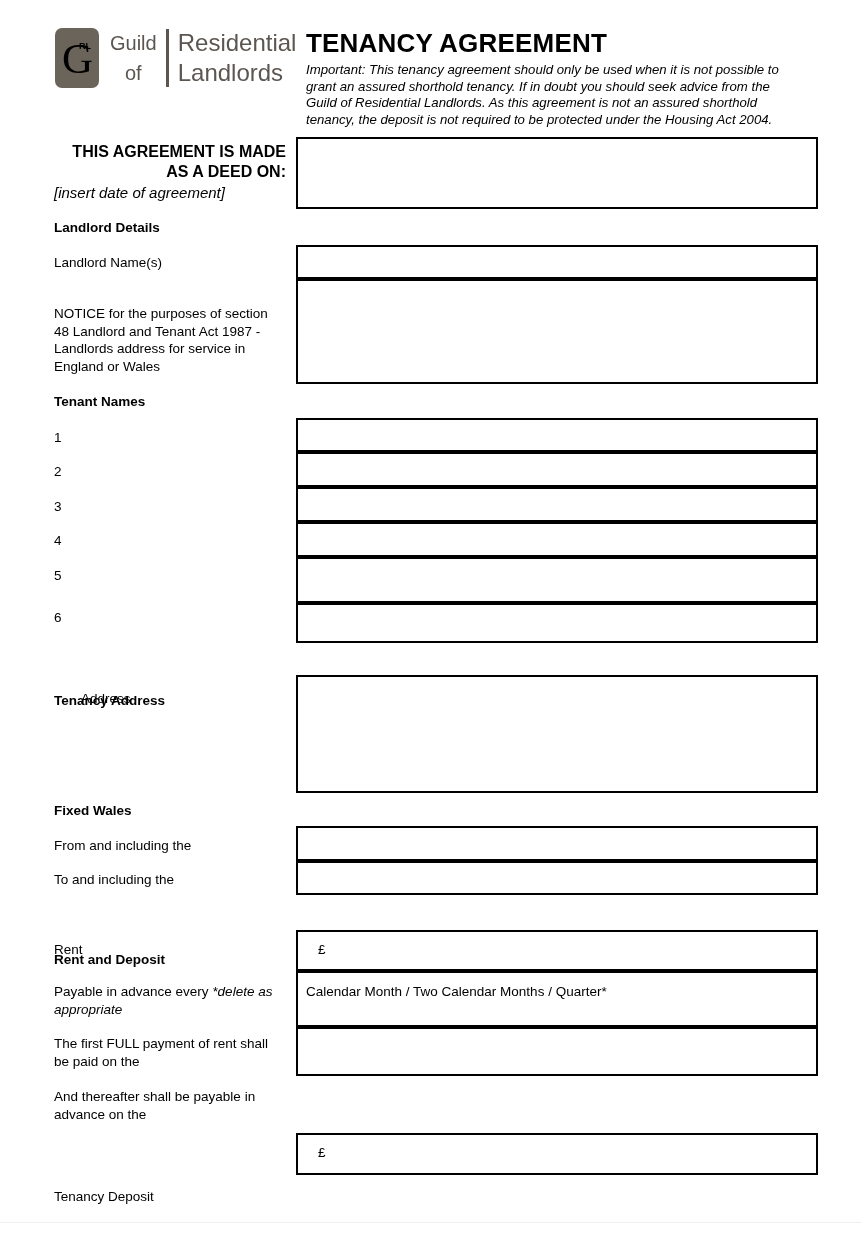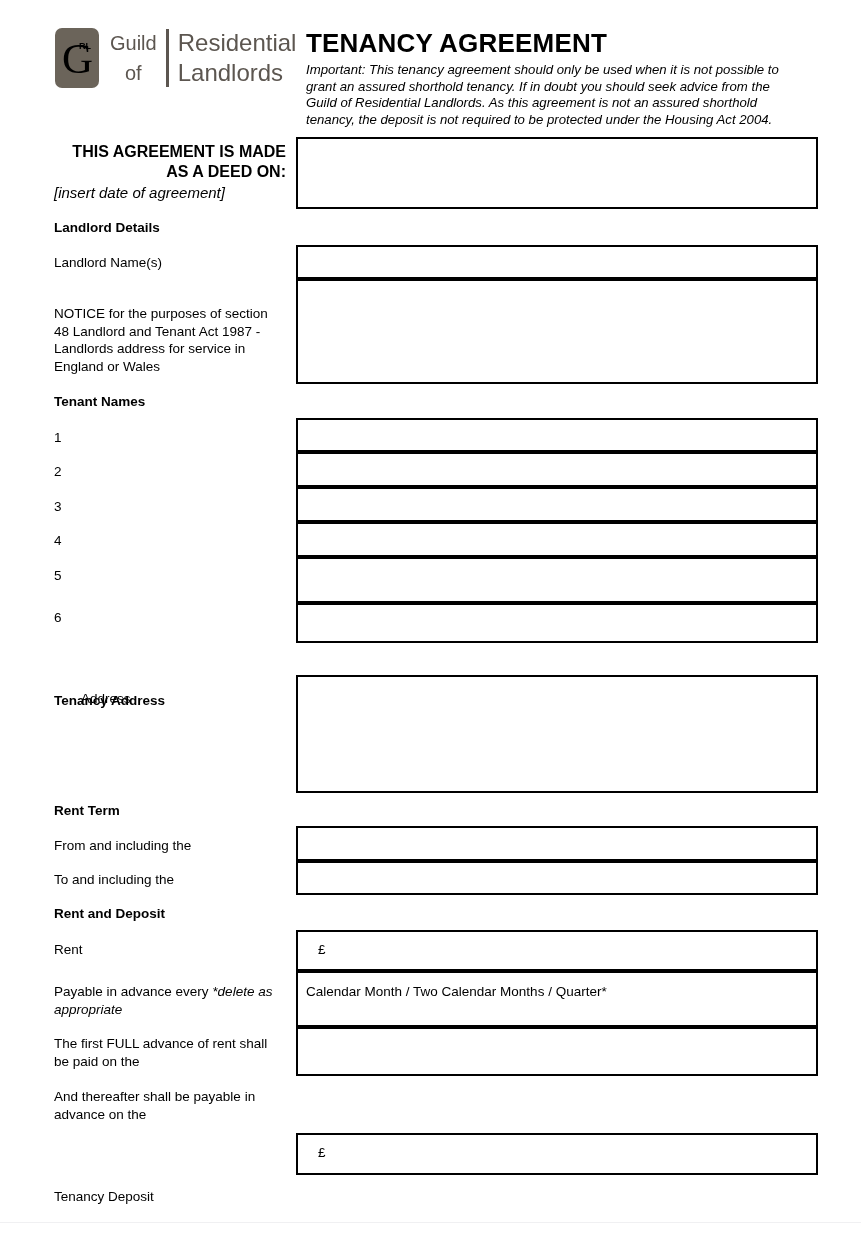--- a/index.html
+++ b/index.html
@@ -240,44 +240,44 @@
   <div class="box" style="top:603px; height:40px;">
     <div class="box-text plain"></div>
   </div>
 
   <div class="lbl bold" style="top:692px;">Tenancy Address</div>
   <div class="lbl" style="top:690px;margin-left:27px;">Address</div>
   <div class="box" style="top:675px; height:118px;">
     <div class="box-text plain"></div>
   </div>
 
-  <div class="lbl bold" style="top:802px;">Rent Term</div>
+  <div class="lbl bold" style="top:802px;">Fixed Wales</div>
   <div class="lbl" style="top:837px;">From and including the</div>
   <div class="box" style="top:826px; height:35px;">
     <div class="box-text plain"></div>
   </div>
 
   <div class="lbl" style="top:871px;">To and including the</div>
   <div class="box" style="top:861px; height:34px;">
     <div class="box-text plain"></div>
   </div>
 
-  <div class="lbl bold" style="top:905px;">Rent and Deposit</div>
+  <div class="lbl bold" style="top:951px;">Rent and Deposit</div>
 
   <div class="lbl" style="top:941px;">Rent</div>
   <div class="box" style="top:930px; height:41px;">
     <div class="box-text">£</div>
   </div>
 
   <div class="lbl" style="top:983px;"><span>Payable in advance every </span><span class="ital">*delete as appropriate</span></div>
   <div class="box" style="top:971px; height:56px;">
     <div class="box-text plain">Calendar Month / Two Calendar Months / Quarter*</div>
   </div>
 
-  <div class="lbl" style="top:1035px;">The first FULL advance of rent shall be paid on the</div>
+  <div class="lbl" style="top:1035px;">The first FULL payment of rent shall be paid on the</div>
   <div class="box" style="top:1027px; height:49px;">
     <div class="box-text plain"></div>
   </div>
 
   <div class="lbl" style="top:1088px;">And thereafter shall be payable in advance on the</div>
 
   <div class="lbl" style="top:1188px;">Tenancy Deposit</div>
   <div class="box" style="top:1133px; height:42px;">
     <div class="box-text">£</div>
   </div>

